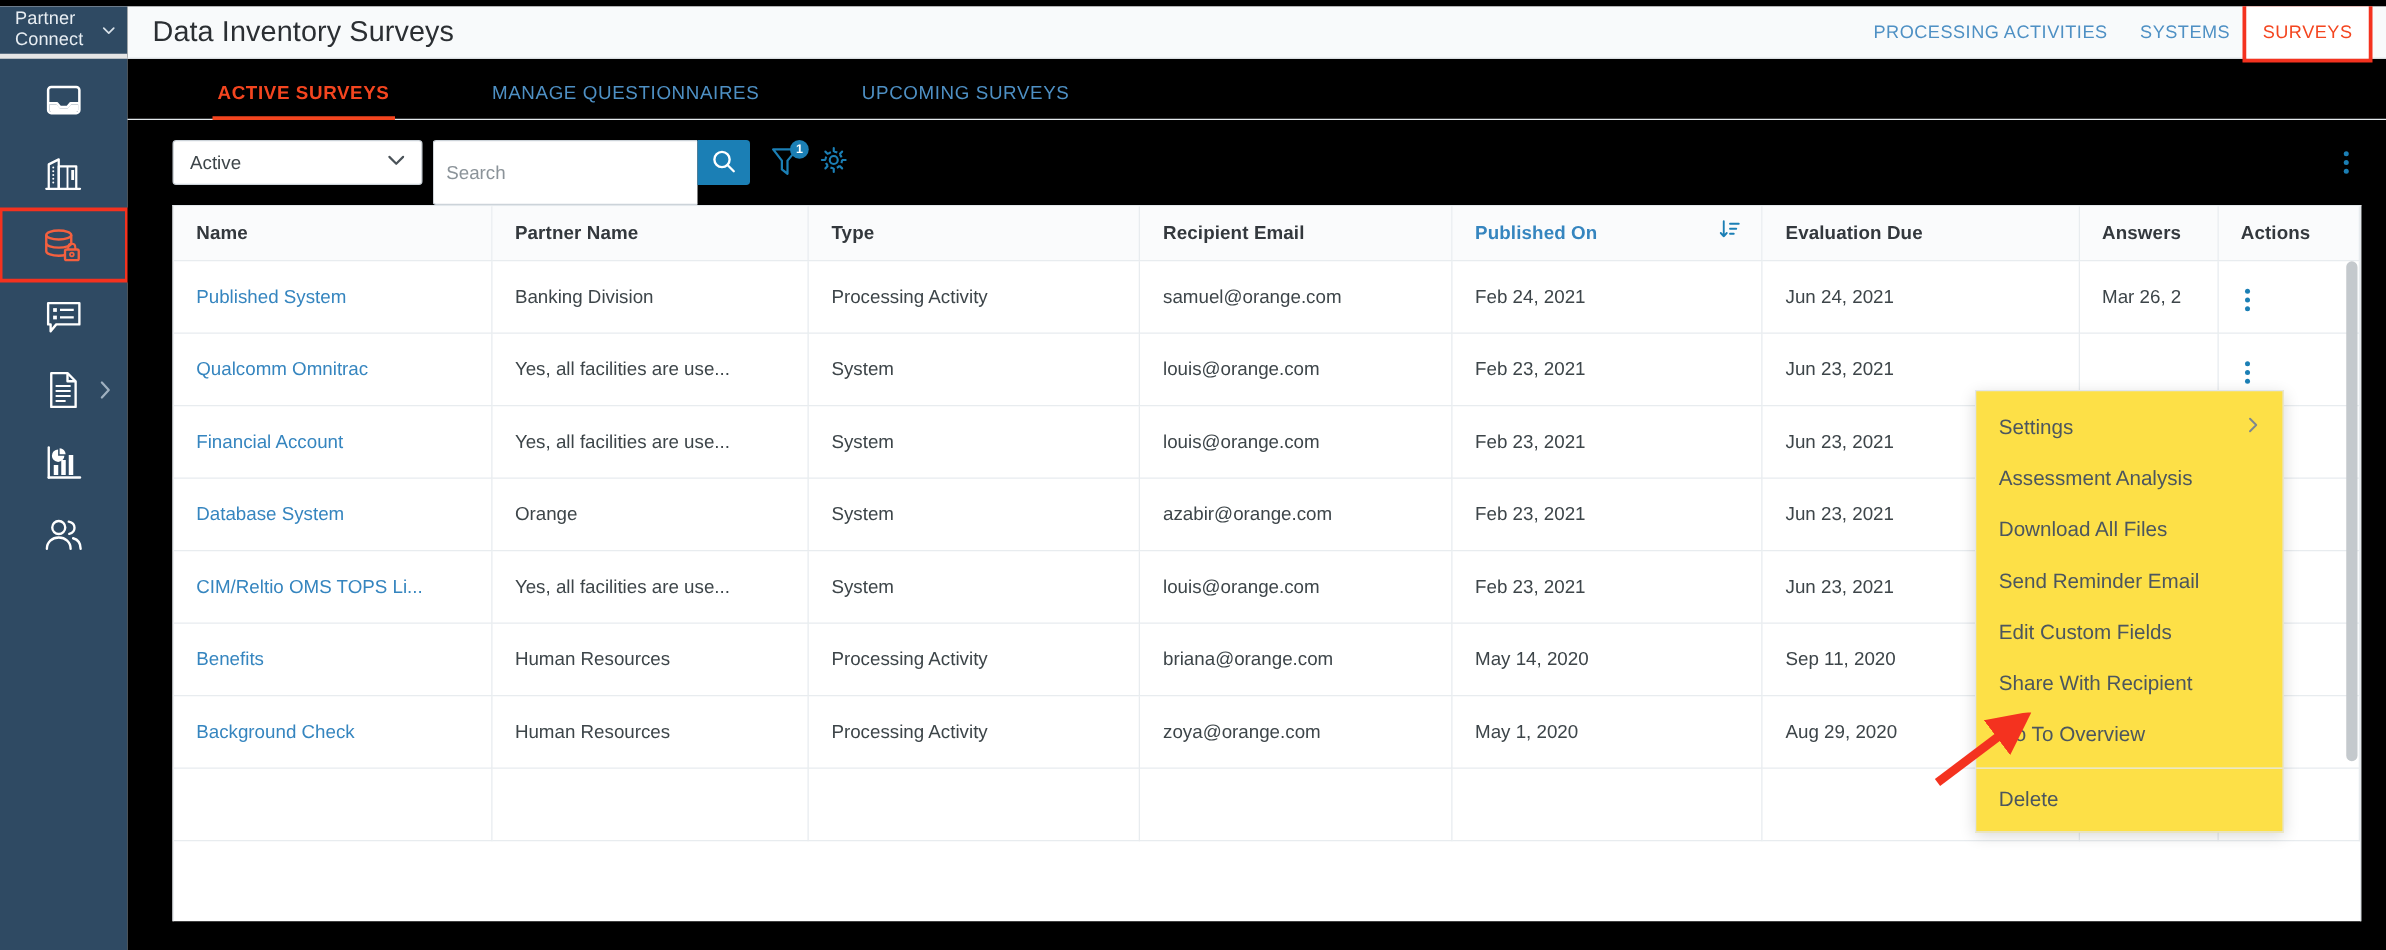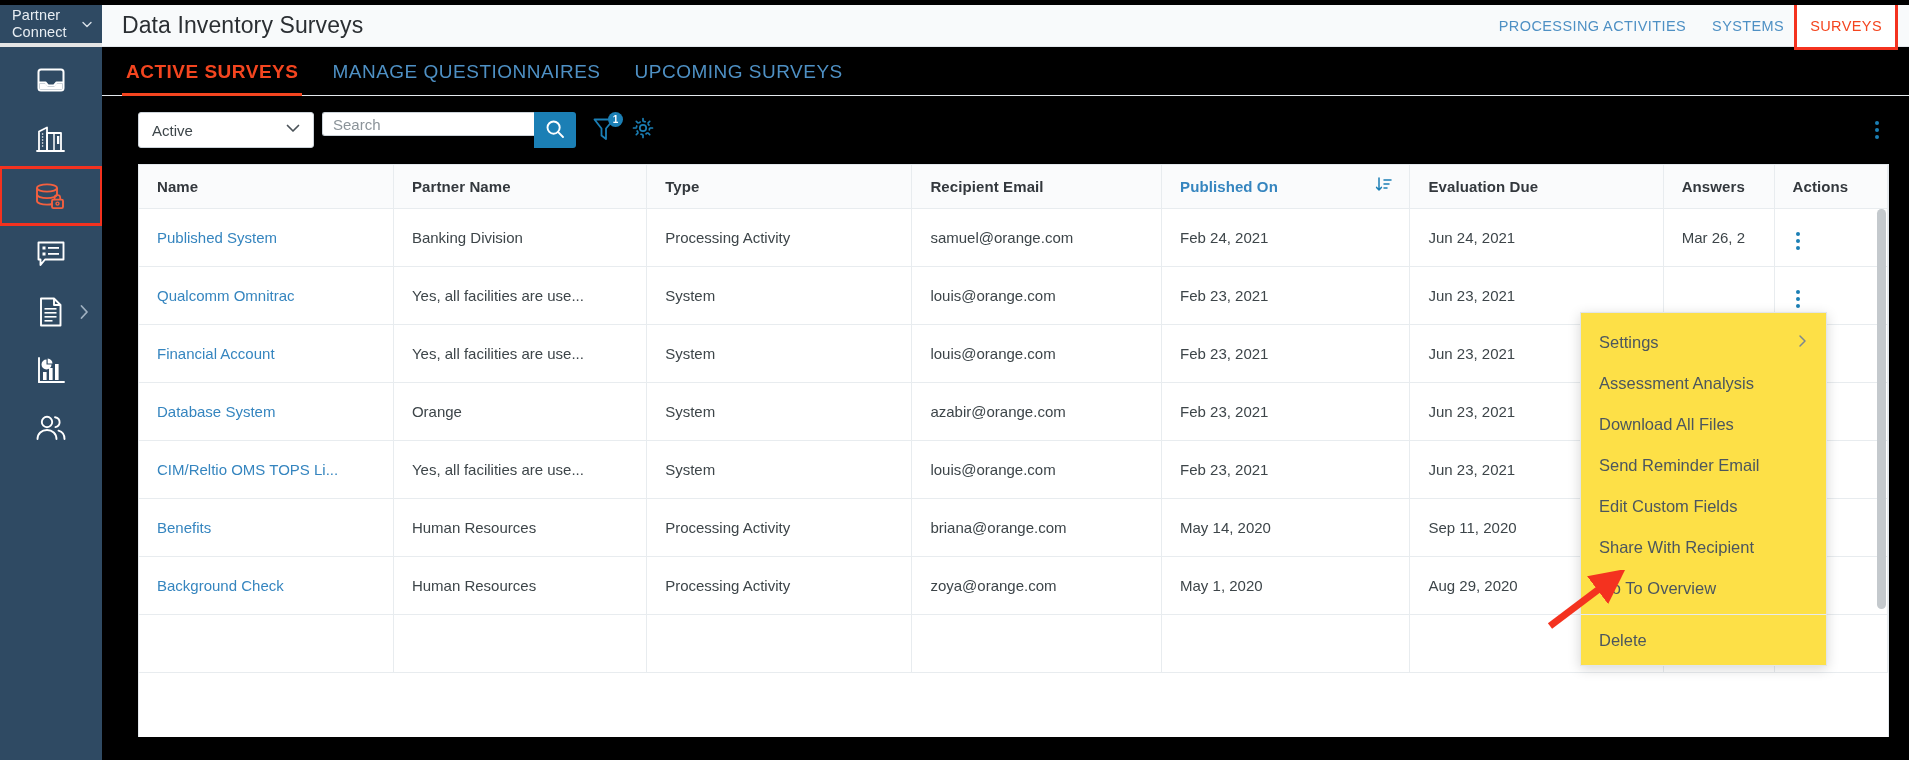--- a/index.html
+++ b/index.html
@@ -136,46 +136,47 @@
   
   .tabs {
     height: 49px;
     padding-left: 20px;
     display: flex;
     align-items: flex-end;
     border-bottom: 1px solid #e3e8ec;
     box-sizing: border-box;
   }
   .tab {
-    font-size: 19px;
+    font-size: 15px;
     letter-spacing: 0.5px;
     color: #4e90c4;
     padding: 0 4px 10px 4px;
     margin-right: 26px;
     cursor: pointer;
     white-space: nowrap;
     border-bottom: 3px solid transparent;
     margin-bottom: -1px;
+    margin-left: 48px;
   }
   .tab.active {
     color: #f4451f;
     font-weight: bold;
     border-bottom-color: #f4451f;
   }
 
   
   .toolbar {
     height: 68px;
     display: flex;
     align-items: center;
     padding: 0 20px 0 36px;
     box-sizing: border-box;
   }
   .select-box {
-    width: 176px;
+    width: 200px;
     height: 36px;
     border: 1px solid #ccd3d9;
     border-radius: 3px;
     background: #ffffff;
     display: flex;
     align-items: center;
     padding: 0 10px 0 13px;
     box-sizing: border-box;
     cursor: pointer;
   }
@@ -185,21 +186,21 @@
     color: #3d4549;
   }
   .search-wrap {
     margin-left: 8px;
     display: flex;
     align-items: stretch;
     height: 36px;
   }
   .search-input {
     width: 212px;
-    height: 24px;
+    height: 52px;
     border: 1px solid #ccd3d9;
     border-right: none;
     border-radius: 3px 0 0 3px;
     padding: 0 10px;
     font-size: 15px;
     color: #3d4549;
     font-family: "Liberation Sans", sans-serif;
     box-sizing: border-box;
     outline: none;
     background: #ffffff;

